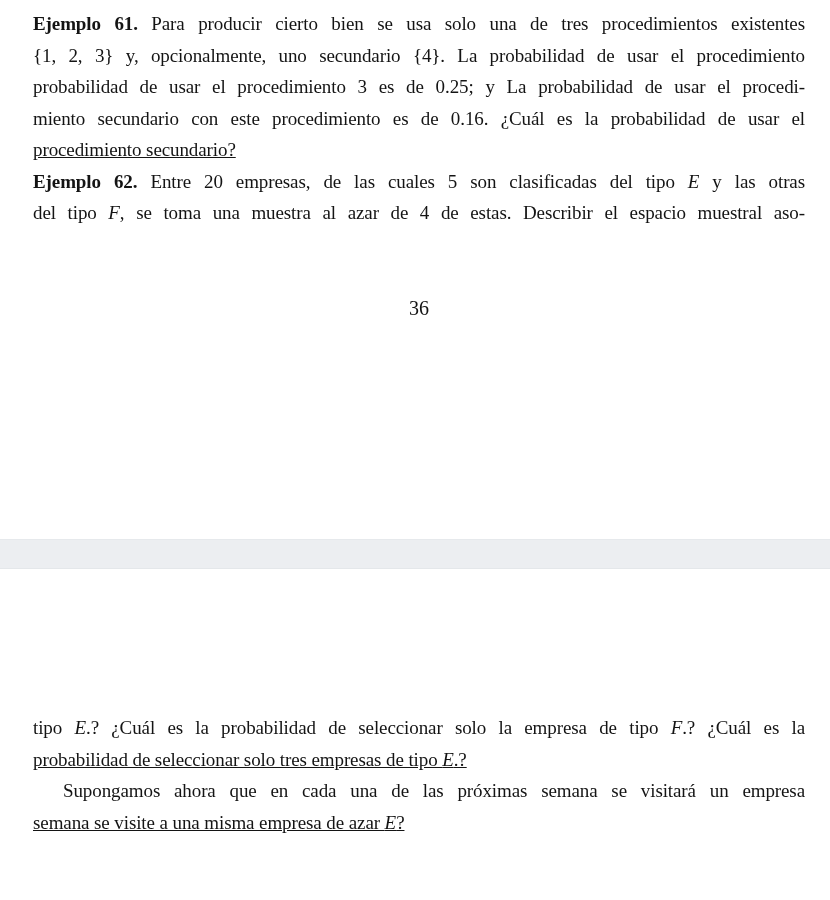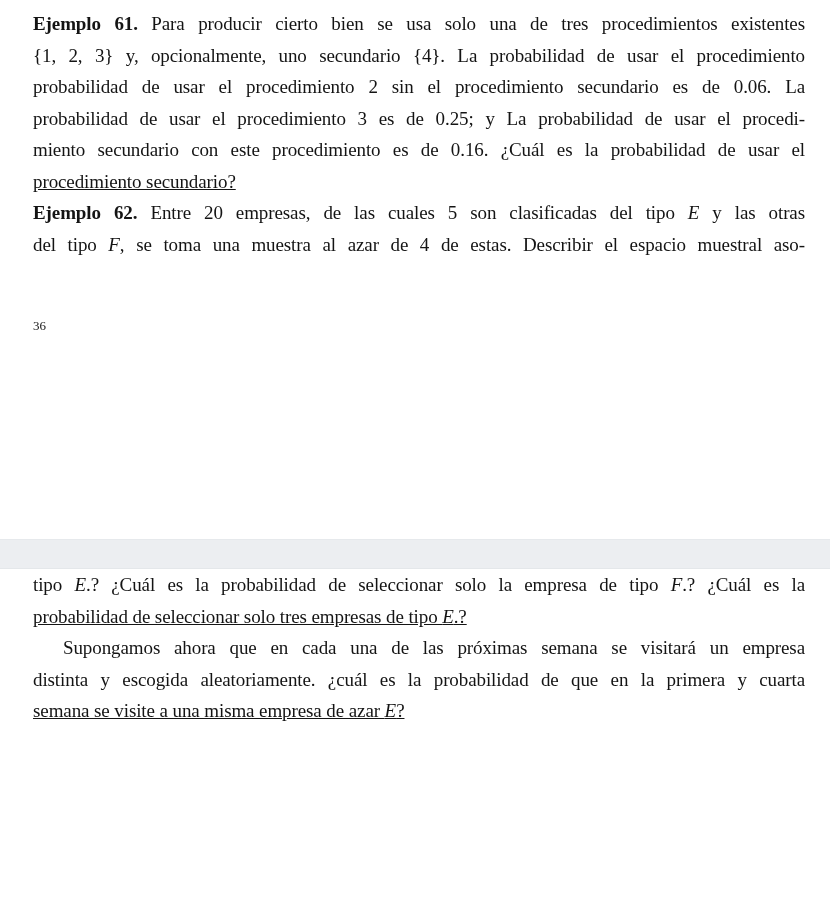--- a/index.html
+++ b/index.html
@@ -30,39 +30,39 @@
     text-align-last: justify;
     letter-spacing: -0.1px;
   }
   .line.endpar { text-align: left; text-align-last: left; text-decoration: underline; }
   .line.indent { text-indent: 30px; }
   .b { font-weight: bold; }
   .i { font-style: italic; }
   .block-ej61 { padding-top: 8px; }
   .block-ej62 { }
   .pagenum-row {
-    margin-top: 50px;
-    font-size: 13px;
+    margin-top: 64px;
+    font-size: 20px;
     line-height: 31.5px;
     height: 31.5px;
+    text-align: center;
   }
-  .page-37 .textcol { }
+  .page-37 .textcol { padding-top: 143px; }
 </style>
 </head>
 <body>
 
 <div class="viewer">
 
   <div class="page page-36">
     <div class="textcol">
 
       <div class="block-ej61">
         <div class="line"><span class="b">Ejemplo 61.</span><span> Para producir cierto bien se usa solo una de tres procedimientos existentes</span></div>
         <div class="line"><span>{1, 2, 3} y, opcionalmente, uno secundario {4}. La probabilidad de usar el procedimiento</span></div>
-        <div class="line"><span>probabilidad de usar el procedimiento 2 sin el procedimiento secundario es de 0.06. La</span></div>
         <div class="line"><span>probabilidad de usar el procedimiento 3 es de 0.25; y La probabilidad de usar el procedi-</span></div>
         <div class="line"><span>miento secundario con este procedimiento es de 0.16. ¿Cuál es la probabilidad de usar el</span></div>
         <div class="line endpar"><span>procedimiento secundario?</span></div>
       </div>
 
       <div class="block-ej62">
         <div class="line"><span class="b">Ejemplo 62.</span><span> Entre 20 empresas, de las cuales 5 son clasificadas del tipo </span><span class="i">E</span><span> y las otras</span></div>
         <div class="line"><span>del tipo </span><span class="i">F</span><span>, se toma una muestra al azar de 4 de estas. Describir el espacio muestral aso-</span></div>
       </div>
 
@@ -76,20 +76,19 @@
   <div class="page page-37">
     <div class="textcol">
 
       <div>
         <div class="line"><span>tipo </span><span class="i">E</span><span>.? ¿Cuál es la probabilidad de seleccionar solo la empresa de tipo </span><span class="i">F</span><span>.? ¿Cuál es la</span></div>
         <div class="line endpar"><span>probabilidad de seleccionar solo tres empresas de tipo </span><span class="i">E</span><span>.?</span></div>
       </div>
 
       <div>
         <div class="line indent"><span>Supongamos ahora que en cada una de las próximas semana se visitará un empresa</span></div>
-        <div class="line"><span>distinta y escogida aleatoriamente. ¿cuál es la probabilidad de que en la primera y cuarta</span></div>
         <div class="line endpar"><span>semana se visite a una misma empresa de azar </span><span class="i">E</span><span>?</span></div>
       </div>
 
     </div>
   </div>
 
 </div>
 
 </body></html>

